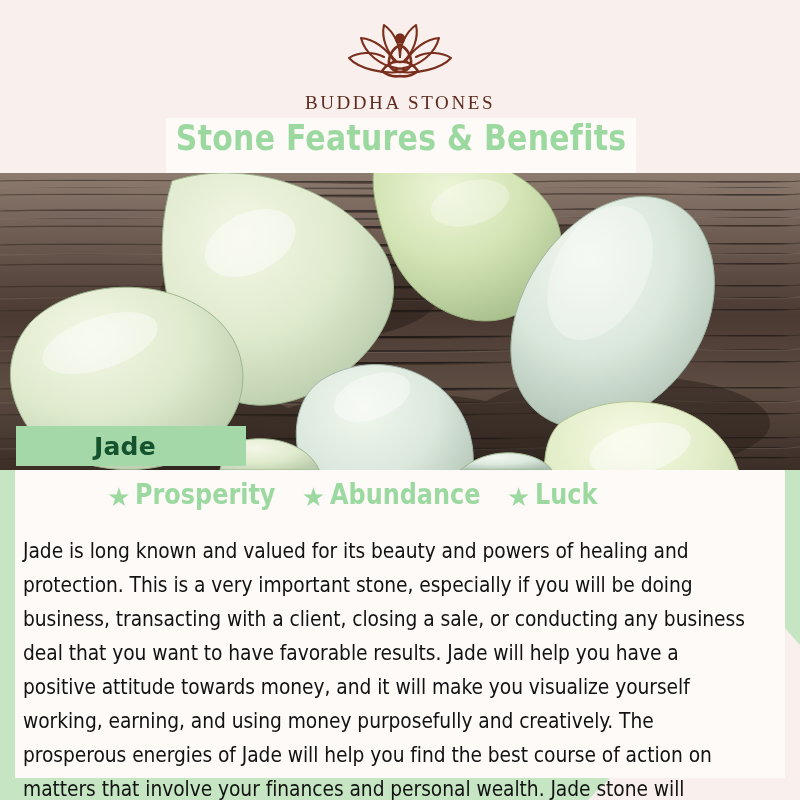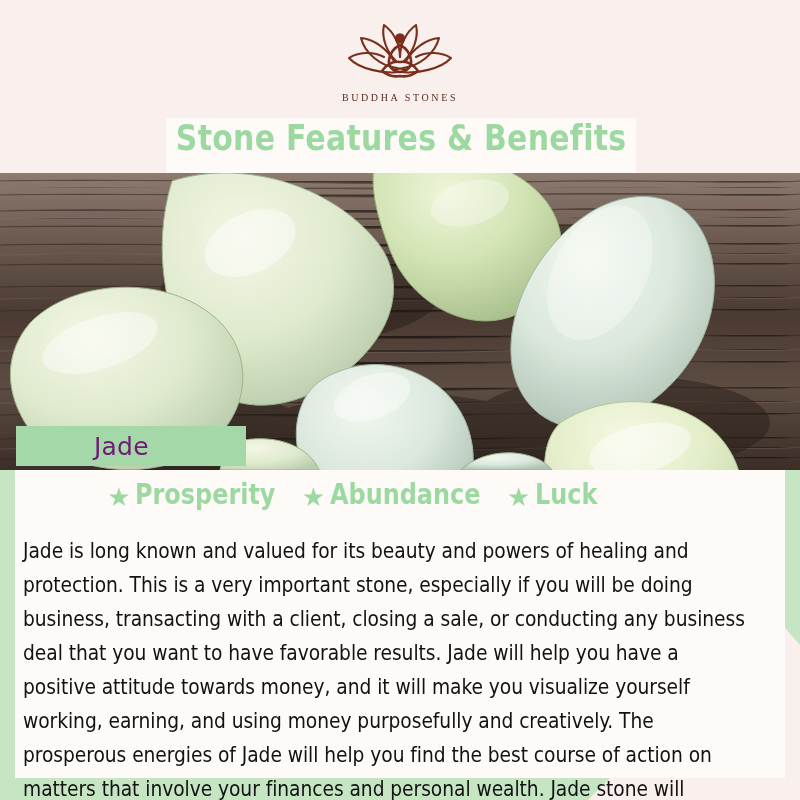--- a/index.html
+++ b/index.html
@@ -89,21 +89,21 @@
     text-align: center;
   }
   #logo-mark {
     display: block;
     margin: 0 auto;
   }
   #logo-text {
     display: block;
     margin-top: 4px;
     font-family: "Liberation Serif", serif;
-    font-size: 10px;
+    font-size: 19px;
     letter-spacing: 2.6px;
     color: #5d2b20;
     font-weight: 400;
   }
 
   
   #title-band {
     position: absolute;
     left: 166px;
     top: 118px;
@@ -142,23 +142,23 @@
     left: 16px;
     top: 426px;
     width: 230px;
     height: 40px;
     background: #a4d8a8;
     display: flex;
     align-items: center;
   }
   #jade-label {
     margin-left: 78px;
-    color: #701a75;
+    color: #14532d;
     font-size: 25px;
-    font-weight: normal;
+    font-weight: bold;
     font-family: "DejaVu Sans", "Liberation Sans", sans-serif;
     letter-spacing: 0.2px;
   }
 
   
   #body-area {
     position: absolute;
     left: 15px;
     top: 470px;
     width: 770px;

